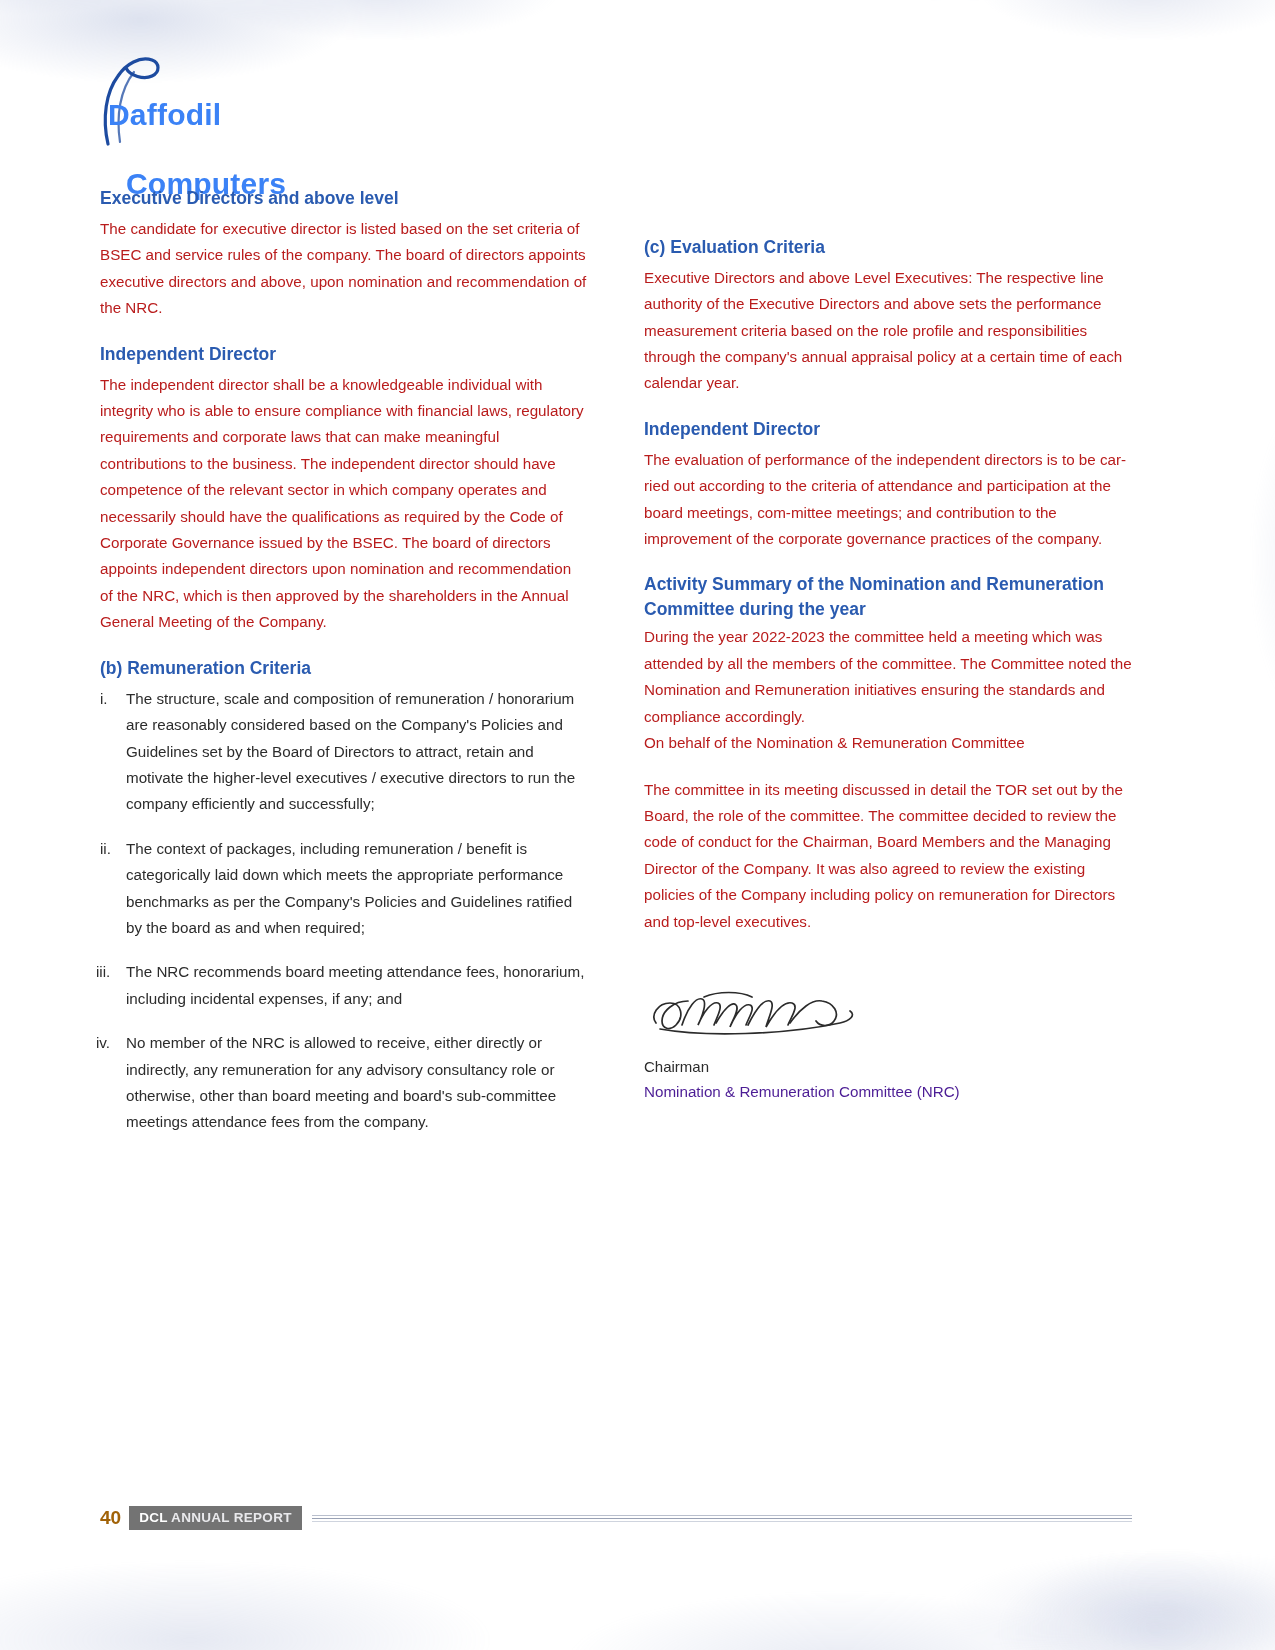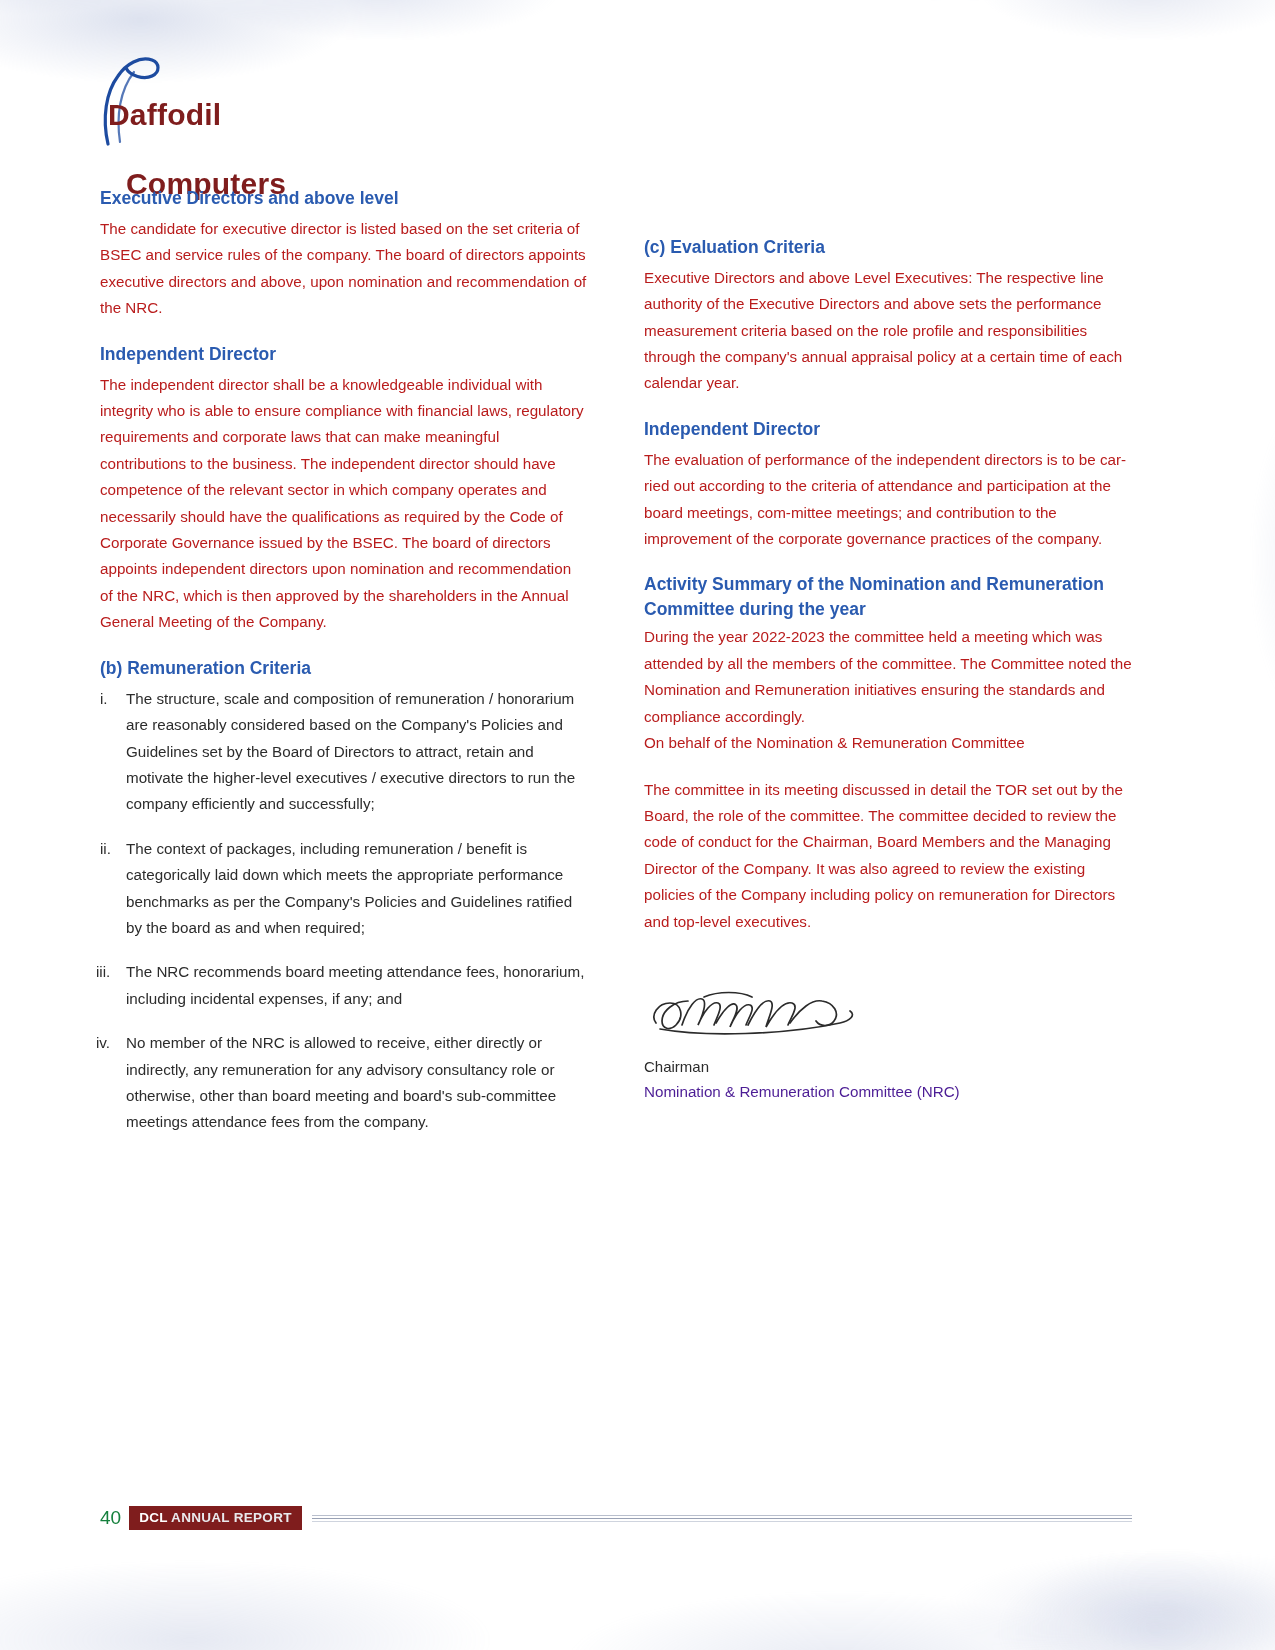--- a/index.html
+++ b/index.html
@@ -75,21 +75,21 @@
     position: absolute;
     top: 46px;
     left: 100px;
     width: 330px;
     height: 130px;
   }
   .logo-text {
     position: absolute;
     left: 8px;
     top: 52px;
-    color: #7f1d1d;
+    color: #3b82f6;
     font-weight: bold;
     font-size: 30px;
     line-height: 33px;
     letter-spacing: 0.2px;
   }
   .logo-text .l2 {
     display: block;
     margin-left: 18px;
     margin-top: 36px;
   }
@@ -176,27 +176,27 @@
   
   .footer {
     position: absolute;
     left: 100px;
     bottom: 120px;
     width: 1032px;
     display: flex;
     align-items: center;
   }
   .footer-page {
-    color: #15803d;
-    font-weight: normal;
+    color: #a16207;
+    font-weight: bold;
     font-size: 19px;
     margin-right: 8px;
   }
   .footer-tag {
-    background: #7f1d1d;
+    background: #737373;
     color: #ffffff;
     font-size: 13.5px;
     font-weight: bold;
     letter-spacing: 0.3px;
     padding: 4px 10px 5px 10px;
     display: inline-block;
   }
   .footer-tag .dcl {
     color: #ffffff;
   }

